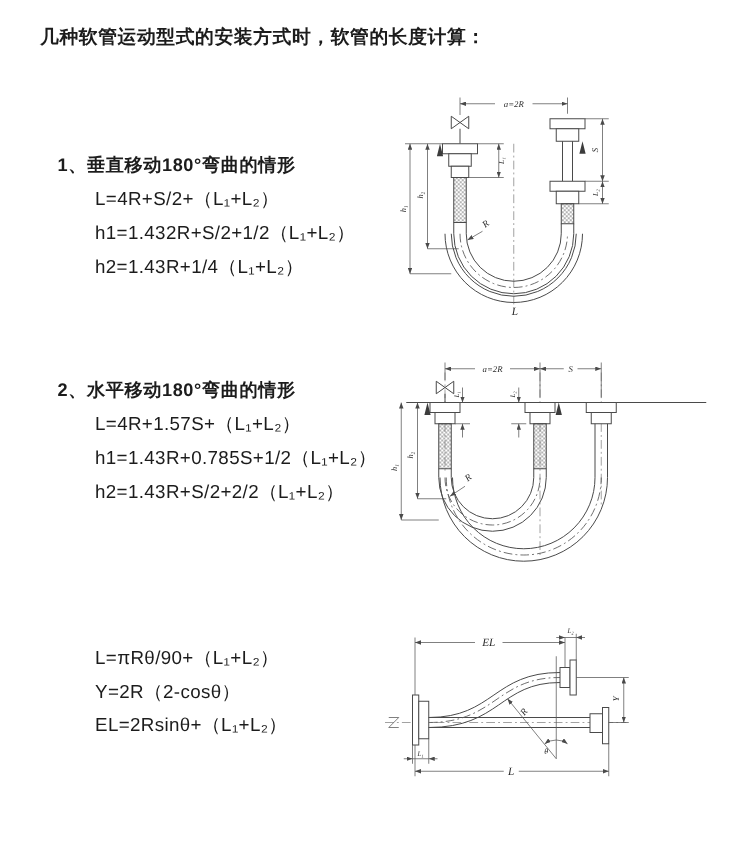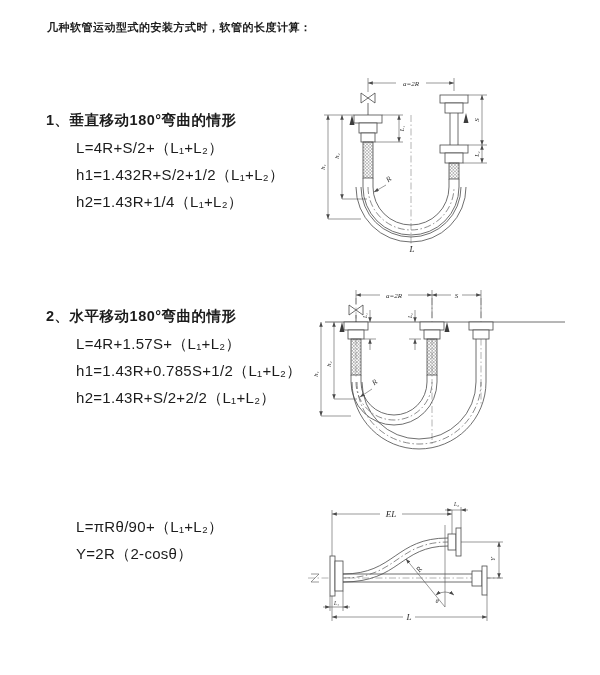--- a/index.html
+++ b/index.html
@@ -1,21 +1,21 @@
 <!DOCTYPE html>
 <html><head>
 <meta charset="utf-8">
 <style>
   html,body{margin:0;padding:0}
   body{width:600px;height:675px;background:#fff;position:relative;overflow:hidden;
        font-family:"Liberation Sans",sans-serif;color:#1c1c1c}
-  .title{position:absolute;left:47px;top:20px;font-size:11px;font-weight:bold;letter-spacing:.5px}
+  .title{position:absolute;left:32px;top:20px;font-size:15px;font-weight:bold;letter-spacing:.5px}
   .section{position:absolute;left:46px;width:300px}
-  #sec1{top:107px} #sec2{top:303px} #sec3{top:518px}
-  .heading{font-size:14.5px;font-weight:bold;margin:4px 0 9px 0;letter-spacing:.5px}
+  #sec1{top:107px} #sec2{top:287px} #sec3{top:518px}
+  .heading{font-size:14.5px;font-weight:bold;margin:16px 0 9px 0;letter-spacing:.5px}
   .formula{font-size:15px;line-height:17px;margin:0 0 10px 30px;letter-spacing:.3px}
   .diag{position:absolute}
   #d1{left:311px;top:69px} #d2{left:309px;top:282px} #d3{left:300px;top:498px}
   svg .ln{stroke:#4a4a4a;stroke-width:.8;fill:none}
   svg .fl{fill:#fff;stroke:#4a4a4a;stroke-width:.8}
   svg .br{stroke:#4a4a4a;stroke-width:.8}
   svg .dm{stroke:#555;stroke-width:.6;fill:none}
   svg .cl{stroke:#787878;stroke-width:.55;fill:none;stroke-dasharray:7 2.5 1.5 2.5}
   svg .cd{stroke:#5a5a5a;stroke-width:.7;fill:none;stroke-dasharray:7 2.5 1.5 2.5}
   svg text{font-family:"Liberation Serif",serif;font-style:italic;fill:#2b2b2b}
@@ -37,20 +37,21 @@
 <div class="section" id="sec2">
   <div class="heading">2、水平移动180°弯曲的情形</div>
   <div class="formula">L=4R+1.57S+（L₁+L₂）</div>
   <div class="formula">h1=1.43R+0.785S+1/2（L₁+L₂）</div>
   <div class="formula">h2=1.43R+S/2+2/2（L₁+L₂）</div>
 </div>
 
 <div class="section" id="sec3">
   <div class="formula">L=πRθ/90+（L₁+L₂）</div>
   <div class="formula">Y=2R（2-cosθ）</div>
+  <div class="formula">EL=2Rsinθ+（L₁+L₂）</div>
 </div>
 
 <svg id="d1" class="diag" width="282" height="192" viewBox="0 0 282 192">
   <defs>
     <marker id="arw" markerWidth="8" markerHeight="6" refX="8" refY="3" orient="auto-start-reverse">
       <path d="M0,0 L8,3 L0,6 Z" fill="#4a4a4a"></path>
     </marker>
     <pattern id="bp" width="3.2" height="3.2" patternUnits="userSpaceOnUse">
       <path d="M0,0 L3.2,3.2 M3.2,0 L0,3.2" stroke="#777" stroke-width=".45"></path>
     </pattern>

